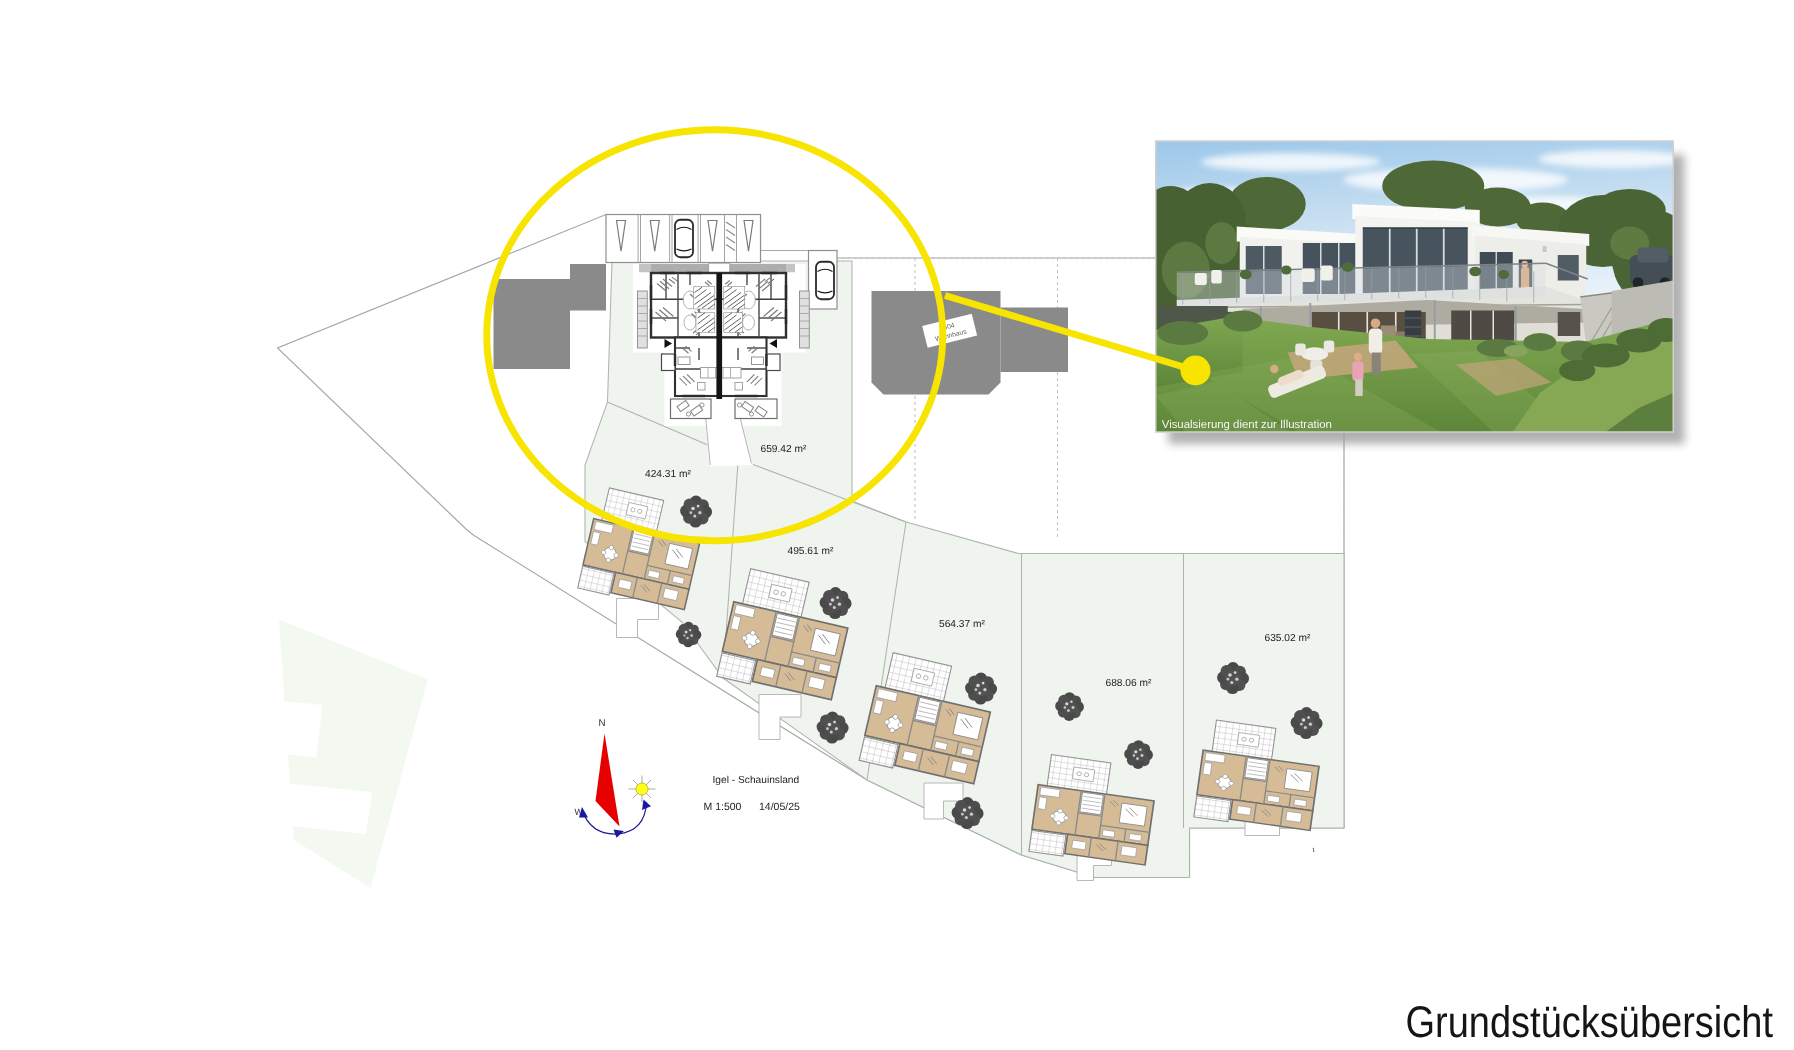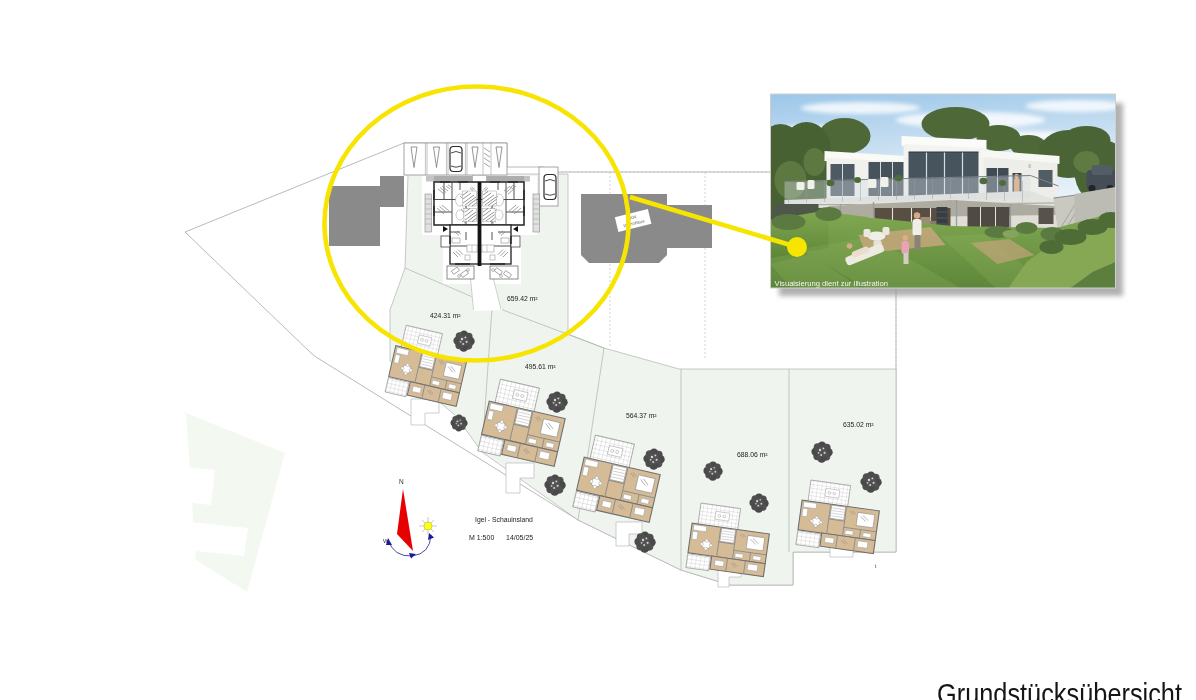--- a/index.html
+++ b/index.html
@@ -644,18 +644,18 @@
 </g>
 <rect x="770.5" y="94" width="345" height="194" fill="none" stroke="#cfcfcf" stroke-width="1"></rect>
 
 <g id="yellow">
   <ellipse cx="476.5" cy="223.5" rx="152" ry="137" fill="none" stroke="#f7e400" stroke-width="4.6"></ellipse>
   <line x1="630" y1="197" x2="797" y2="247" stroke="#f7e400" stroke-width="4.6"></line>
   <circle cx="797" cy="247" r="10" fill="#f7e400"></circle>
 </g>
 </svg>
 
-<div style="position:absolute;left:0;top:13px;width:1196px;height:588px;">
+<div style="position:absolute;left:0;top:0;width:1196px;height:588px;">
 <svg width="1196" height="700" viewBox="0 0 1196 700">
 <text x="937" y="691" font-size="29.5" fill="#151515" textLength="245" lengthAdjust="spacingAndGlyphs" font-family="Liberation Sans, sans-serif">Grundstücksübersicht</text>
 </svg>
 </div>
 </div>
 
 </body></html>

